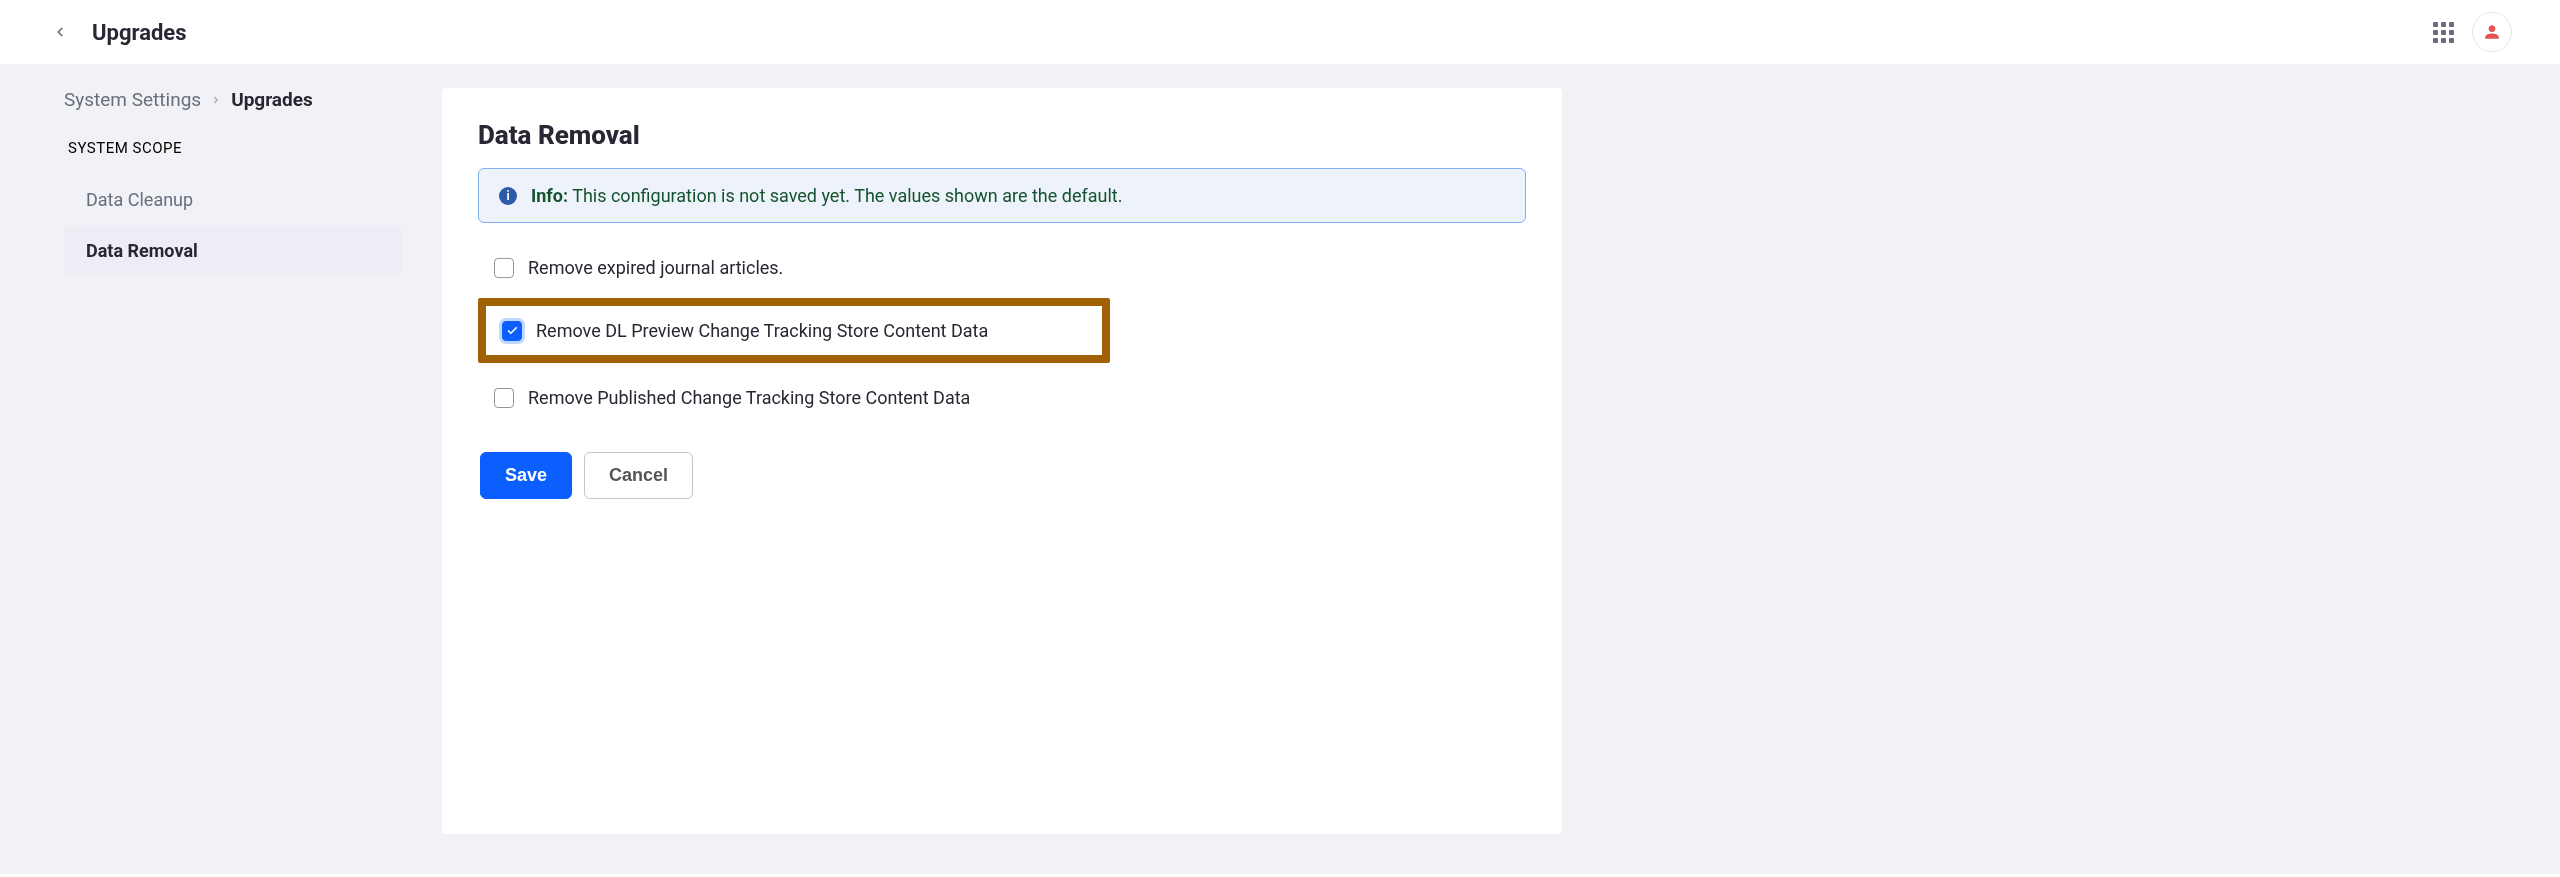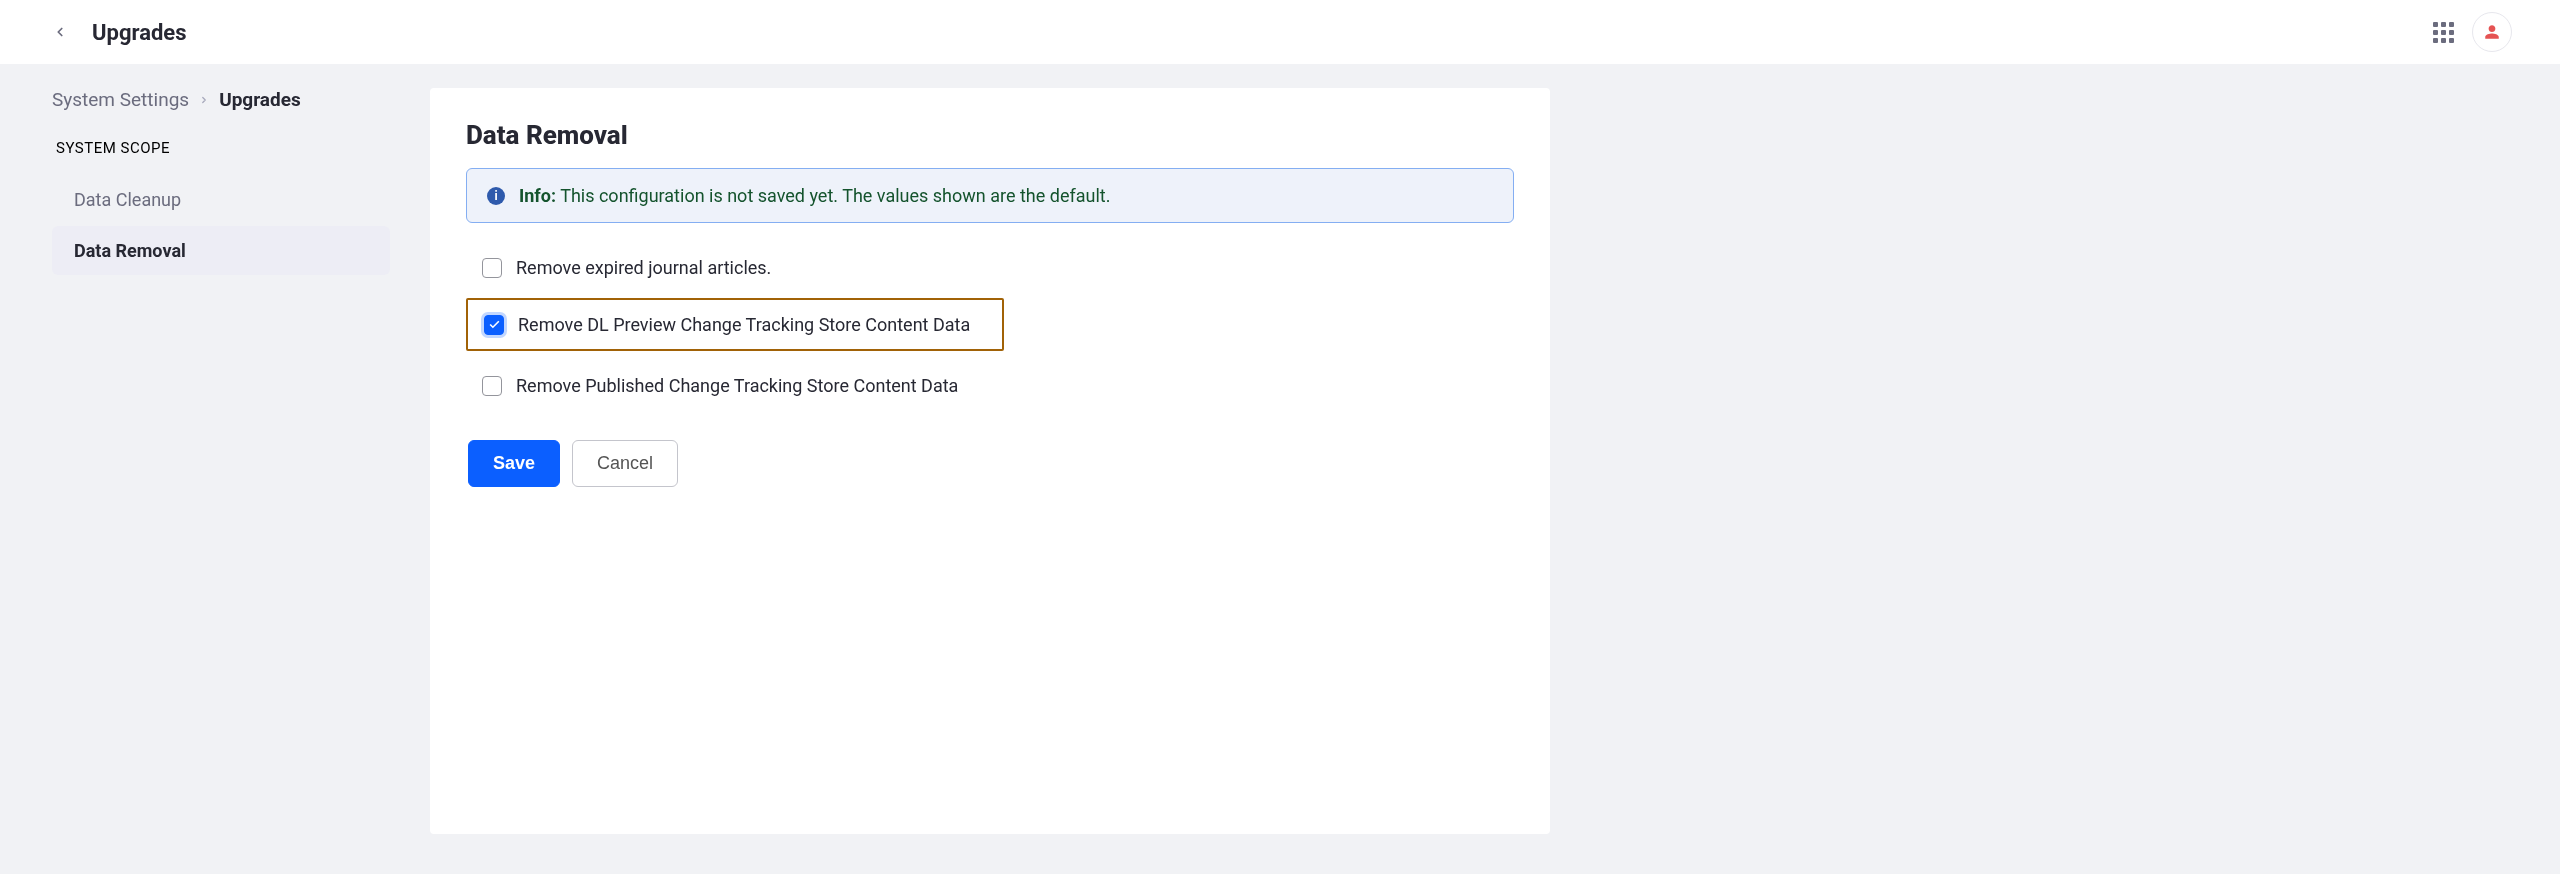--- a/index.html
+++ b/index.html
@@ -69,21 +69,21 @@
     justify-content: center;
     cursor: pointer;
   }
   .user-avatar svg {
     width: 18px;
     height: 18px;
     fill: #e55353;
   }
   .body-area {
     background: #f1f2f5;
-    padding: 24px 16px 40px 20px;
+    padding: 24px 16px 40px 32px;
     display: flex;
     min-height: 810px;
   }
   .sidebar {
     width: 390px;
     padding: 0 20px 0 32px;
   }
   .breadcrumb {
     font-size: 19px;
     color: #6b6c7e;
@@ -200,24 +200,24 @@
   }
   .checkbox svg {
     display: none;
     width: 13px;
     height: 13px;
     stroke: #fff;
     stroke-width: 3;
     fill: none;
   }
   .highlight-wrap {
-    border: 2px solid #a16207;
+    border: 8px solid #a16207;
     border-radius: 2px;
     margin: 6px 0 10px 0;
-    width: 538px;
+    width: 632px;
   }
   .button-row {
     display: flex;
     gap: 12px;
     margin-top: 30px;
     padding-left: 2px;
   }
   .btn {
     font-size: 18px;
     padding: 12px 24px;
@@ -228,21 +228,21 @@
   .btn-primary {
     background: #0b5fff;
     color: #fff;
     font-weight: 700;
     border-color: #0b5fff;
   }
   .btn-secondary {
     background: #fff;
     color: #555;
     border: 1px solid #c4c5cc;
-    font-weight: 400;
+    font-weight: 700;
   }
 </style>
 </head>
 <body>
 
 <div class="topbar">
   <div class="topbar-left">
     <span class="back-chevron">
       <svg width="14" height="14" viewBox="0 0 24 24" fill="none" stroke="currentColor" stroke-width="3" stroke-linecap="round" stroke-linejoin="round">
           <polyline points="15 18 9 12 15 6"></polyline>

